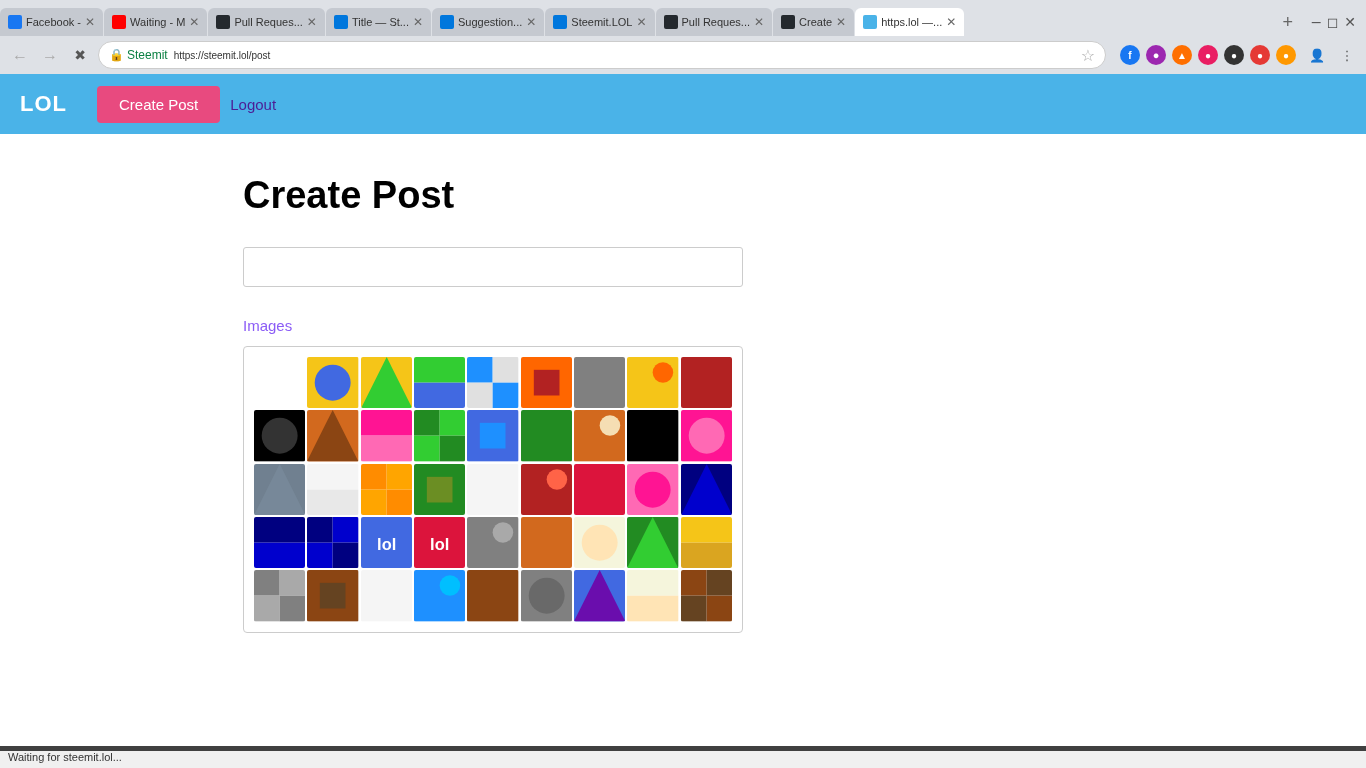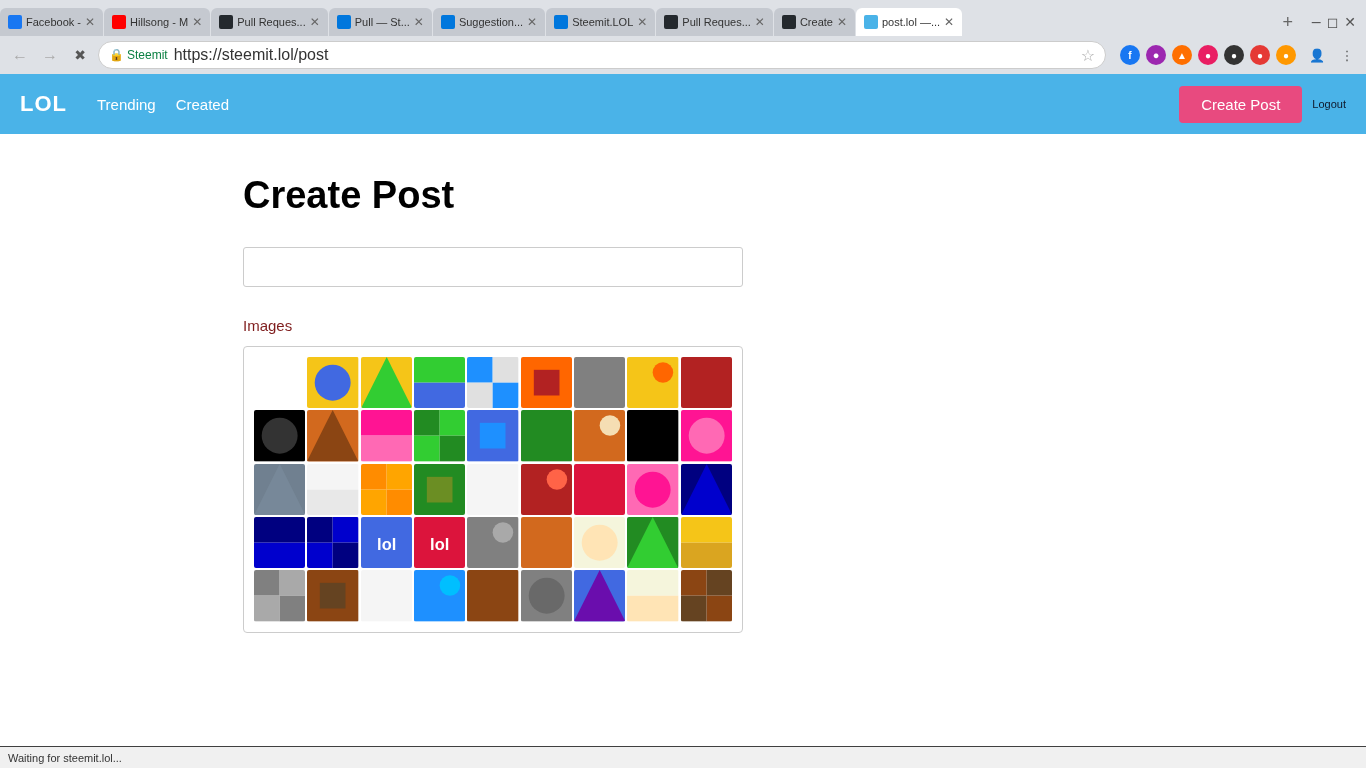--- a/index.html
+++ b/index.html
@@ -94,21 +94,21 @@
       padding: 0 10px;
       font-size: 13px;
       gap: 6px;
       border: 1px solid #ccc;
     }
     .secure-badge {
       color: #0b8043;
       font-size: 12px;
       display: flex; align-items: center; gap: 3px;
     }
-    .address-text { color: #333; font-size: 16px; flex: 1; }
+    .address-text { color: #333; font-size: 10px; flex: 1; }
     .address-icons { display: flex; gap: 6px; align-items: center; margin-left: 8px; }
     .addr-icon {
       width: 20px; height: 20px;
       border-radius: 50%;
       display: flex; align-items: center; justify-content: center;
       font-size: 14px;
       cursor: pointer;
     }
     .browser-action-btn {
       width: 22px; height: 22px;
@@ -153,22 +153,22 @@
     .create-post-btn {
       background: #e84a7f;
       color: #fff;
       border: none;
       padding: 10px 22px;
       font-size: 15px;
       border-radius: 4px;
       cursor: pointer;
     }
     .logout-btn {
-      color: #0f172a;
-      font-size: 11px;
+      color: #4c1d95;
+      font-size: 15px;
       background: none;
       border: none;
       cursor: pointer;
     }
 
     
     .main-content {
       padding: 40px 0 0 0;
       max-width: 900px;
       margin: 0 auto;
@@ -193,21 +193,21 @@
       max-width: 500px;
       height: 40px;
       border: 1px solid #ccc;
       border-radius: 3px;
       padding: 0 10px;
       font-size: 15px;
       outline: none;
       margin-bottom: 30px;
     }
     .images-label {
-      color: #7f1d1d;
+      color: #8b5cf6;
       font-size: 15px;
       display: block;
       margin-bottom: 12px;
     }
     .images-grid-container {
       border: 1px solid #ccc;
       border-radius: 4px;
       padding: 10px;
       max-width: 500px;
     }
@@ -235,51 +235,50 @@
     .status-bar {
       position: fixed;
       bottom: 0;
       left: 0;
       width: 100%;
       height: 22px;
       background: #f0f0f0;
       font-size: 11px;
       color: #333;
       display: flex;
-      align-items: center;
       padding: 0 8px;
-      border-top: 1px solid #404040;
+      border-top: 5px solid #404040;
       z-index: 10;
     }
   </style>
 </head>
 <body>
 
 <div class="browser-chrome">
   <div class="tab-bar">
 
     <div id="tabs-container" style="display:flex;align-items:flex-end;flex:1;overflow:hidden;">
         <div class="tab">
     <div class="tab-favicon" style="background:#1877f2;"></div>
     <span class="tab-label">Facebook -</span>
     <span class="tab-close">✕</span>
   </div>
         <div class="tab">
     <div class="tab-favicon" style="background:#ff0000;"></div>
-    <span class="tab-label">Hillsong - M</span>
+    <span class="tab-label">Waiting - M</span>
     <span class="tab-close">✕</span>
   </div>
         <div class="tab">
     <div class="tab-favicon" style="background:#24292e;"></div>
     <span class="tab-label">Pull Reques...</span>
     <span class="tab-close">✕</span>
   </div>
         <div class="tab">
     <div class="tab-favicon" style="background:#07d;"></div>
-    <span class="tab-label">Pull — St...</span>
+    <span class="tab-label">Title — St...</span>
     <span class="tab-close">✕</span>
   </div>
         <div class="tab">
     <div class="tab-favicon" style="background:#07d;"></div>
     <span class="tab-label">Suggestion...</span>
     <span class="tab-close">✕</span>
   </div>
         <div class="tab">
     <div class="tab-favicon" style="background:#07d;"></div>
     <span class="tab-label">Steemit.LOL</span>
@@ -290,21 +289,21 @@
     <span class="tab-label">Pull Reques...</span>
     <span class="tab-close">✕</span>
   </div>
         <div class="tab">
     <div class="tab-favicon" style="background:#24292e;"></div>
     <span class="tab-label">Create</span>
     <span class="tab-close">✕</span>
   </div>
         <div class="tab active">
     <div class="tab-favicon" style="background:#4ab3e8;"></div>
-    <span class="tab-label">post.lol —...</span>
+    <span class="tab-label">https.lol —...</span>
     <span class="tab-close">✕</span>
   </div>
       </div>
     <div class="new-tab-btn">+</div>
     <div style="display:flex;align-items:center;gap:6px;padding:0 10px;height:28px;">
       <span style="font-size:16px;cursor:pointer;color:#555;">–</span>
       <span style="font-size:14px;cursor:pointer;color:#555;">◻</span>
       <span style="font-size:14px;cursor:pointer;color:#555;">✕</span>
     </div>
   </div>
@@ -331,24 +330,20 @@
     </div>
     <div style="display:flex;gap:8px;margin-left:4px;">
       <div class="browser-action-btn">👤</div>
       <div class="browser-action-btn">⋮</div>
     </div>
   </div>
 </div>
 
 <nav class="app-navbar">
   <span class="app-logo">LOL</span>
-  <div class="nav-links">
-    <a class="nav-link">Trending</a>
-    <a class="nav-link">Created</a>
-  </div>
   <div class="nav-actions">
     <button class="create-post-btn">Create Post</button>
     <button class="logout-btn">Logout</button>
   </div>
 </nav>
 
 <div class="main-content">
   <h1 class="page-title">Create Post</h1>
   <div class="form-section">
     <input type="text" class="title-input" style="">

